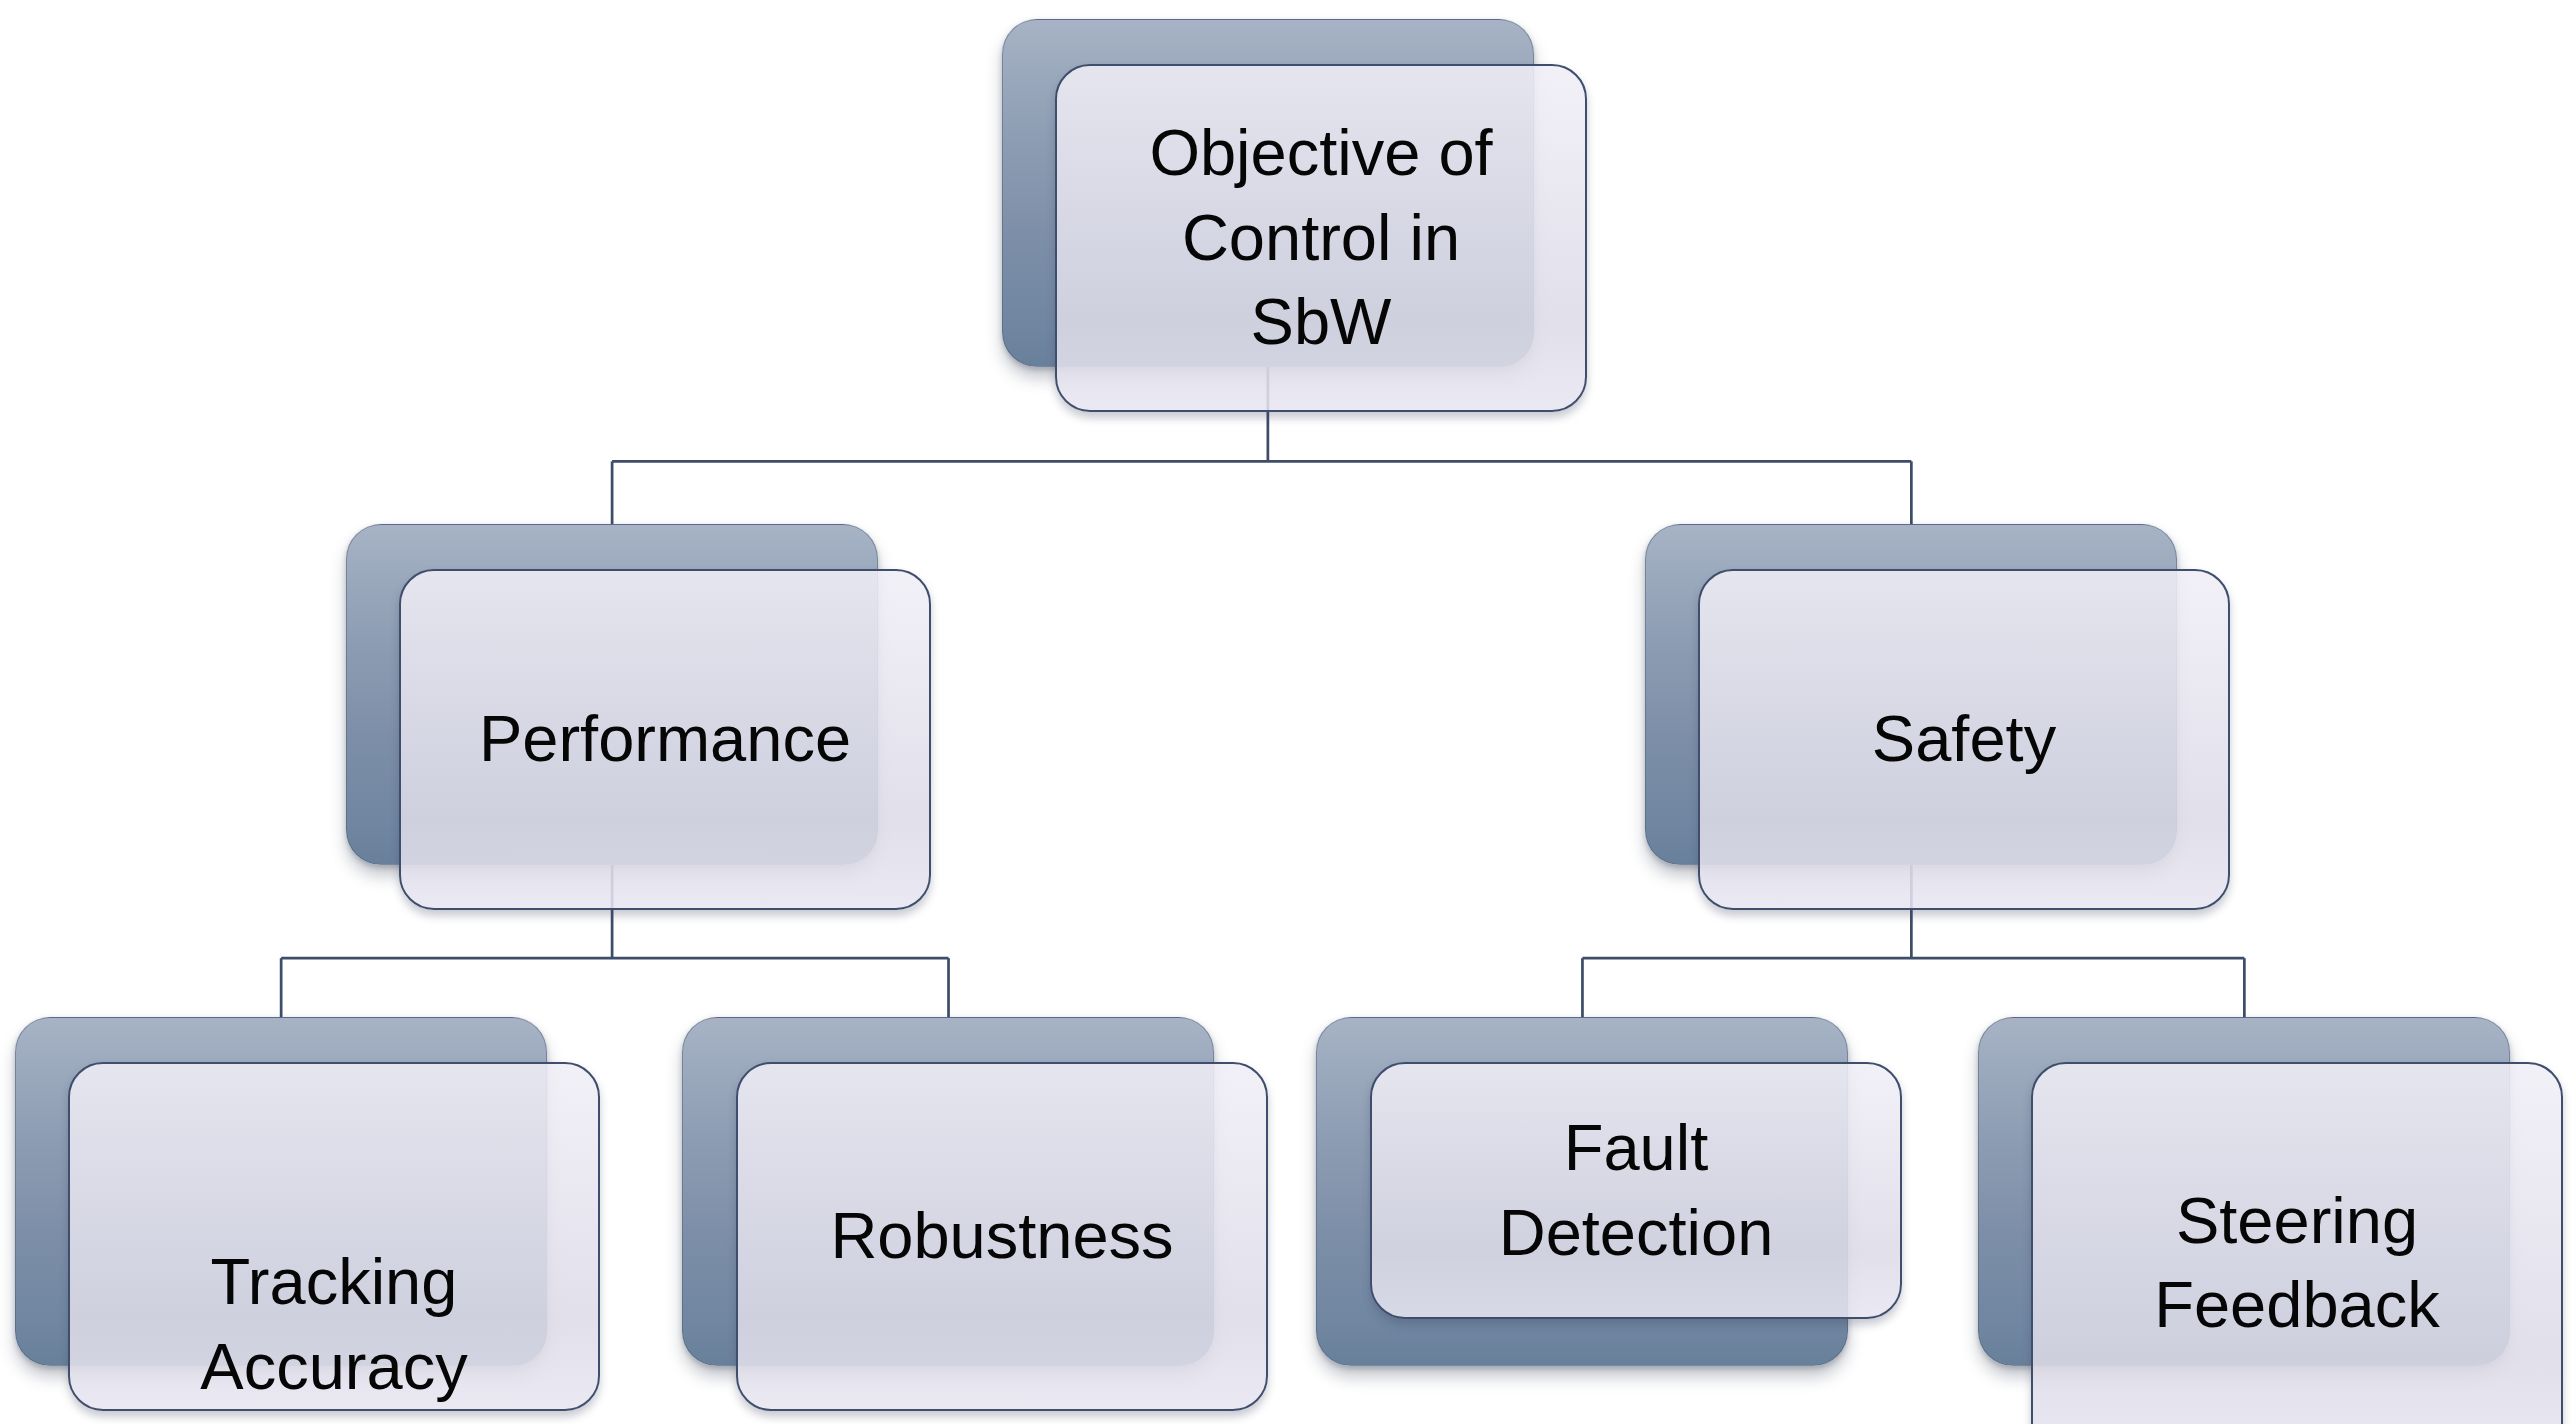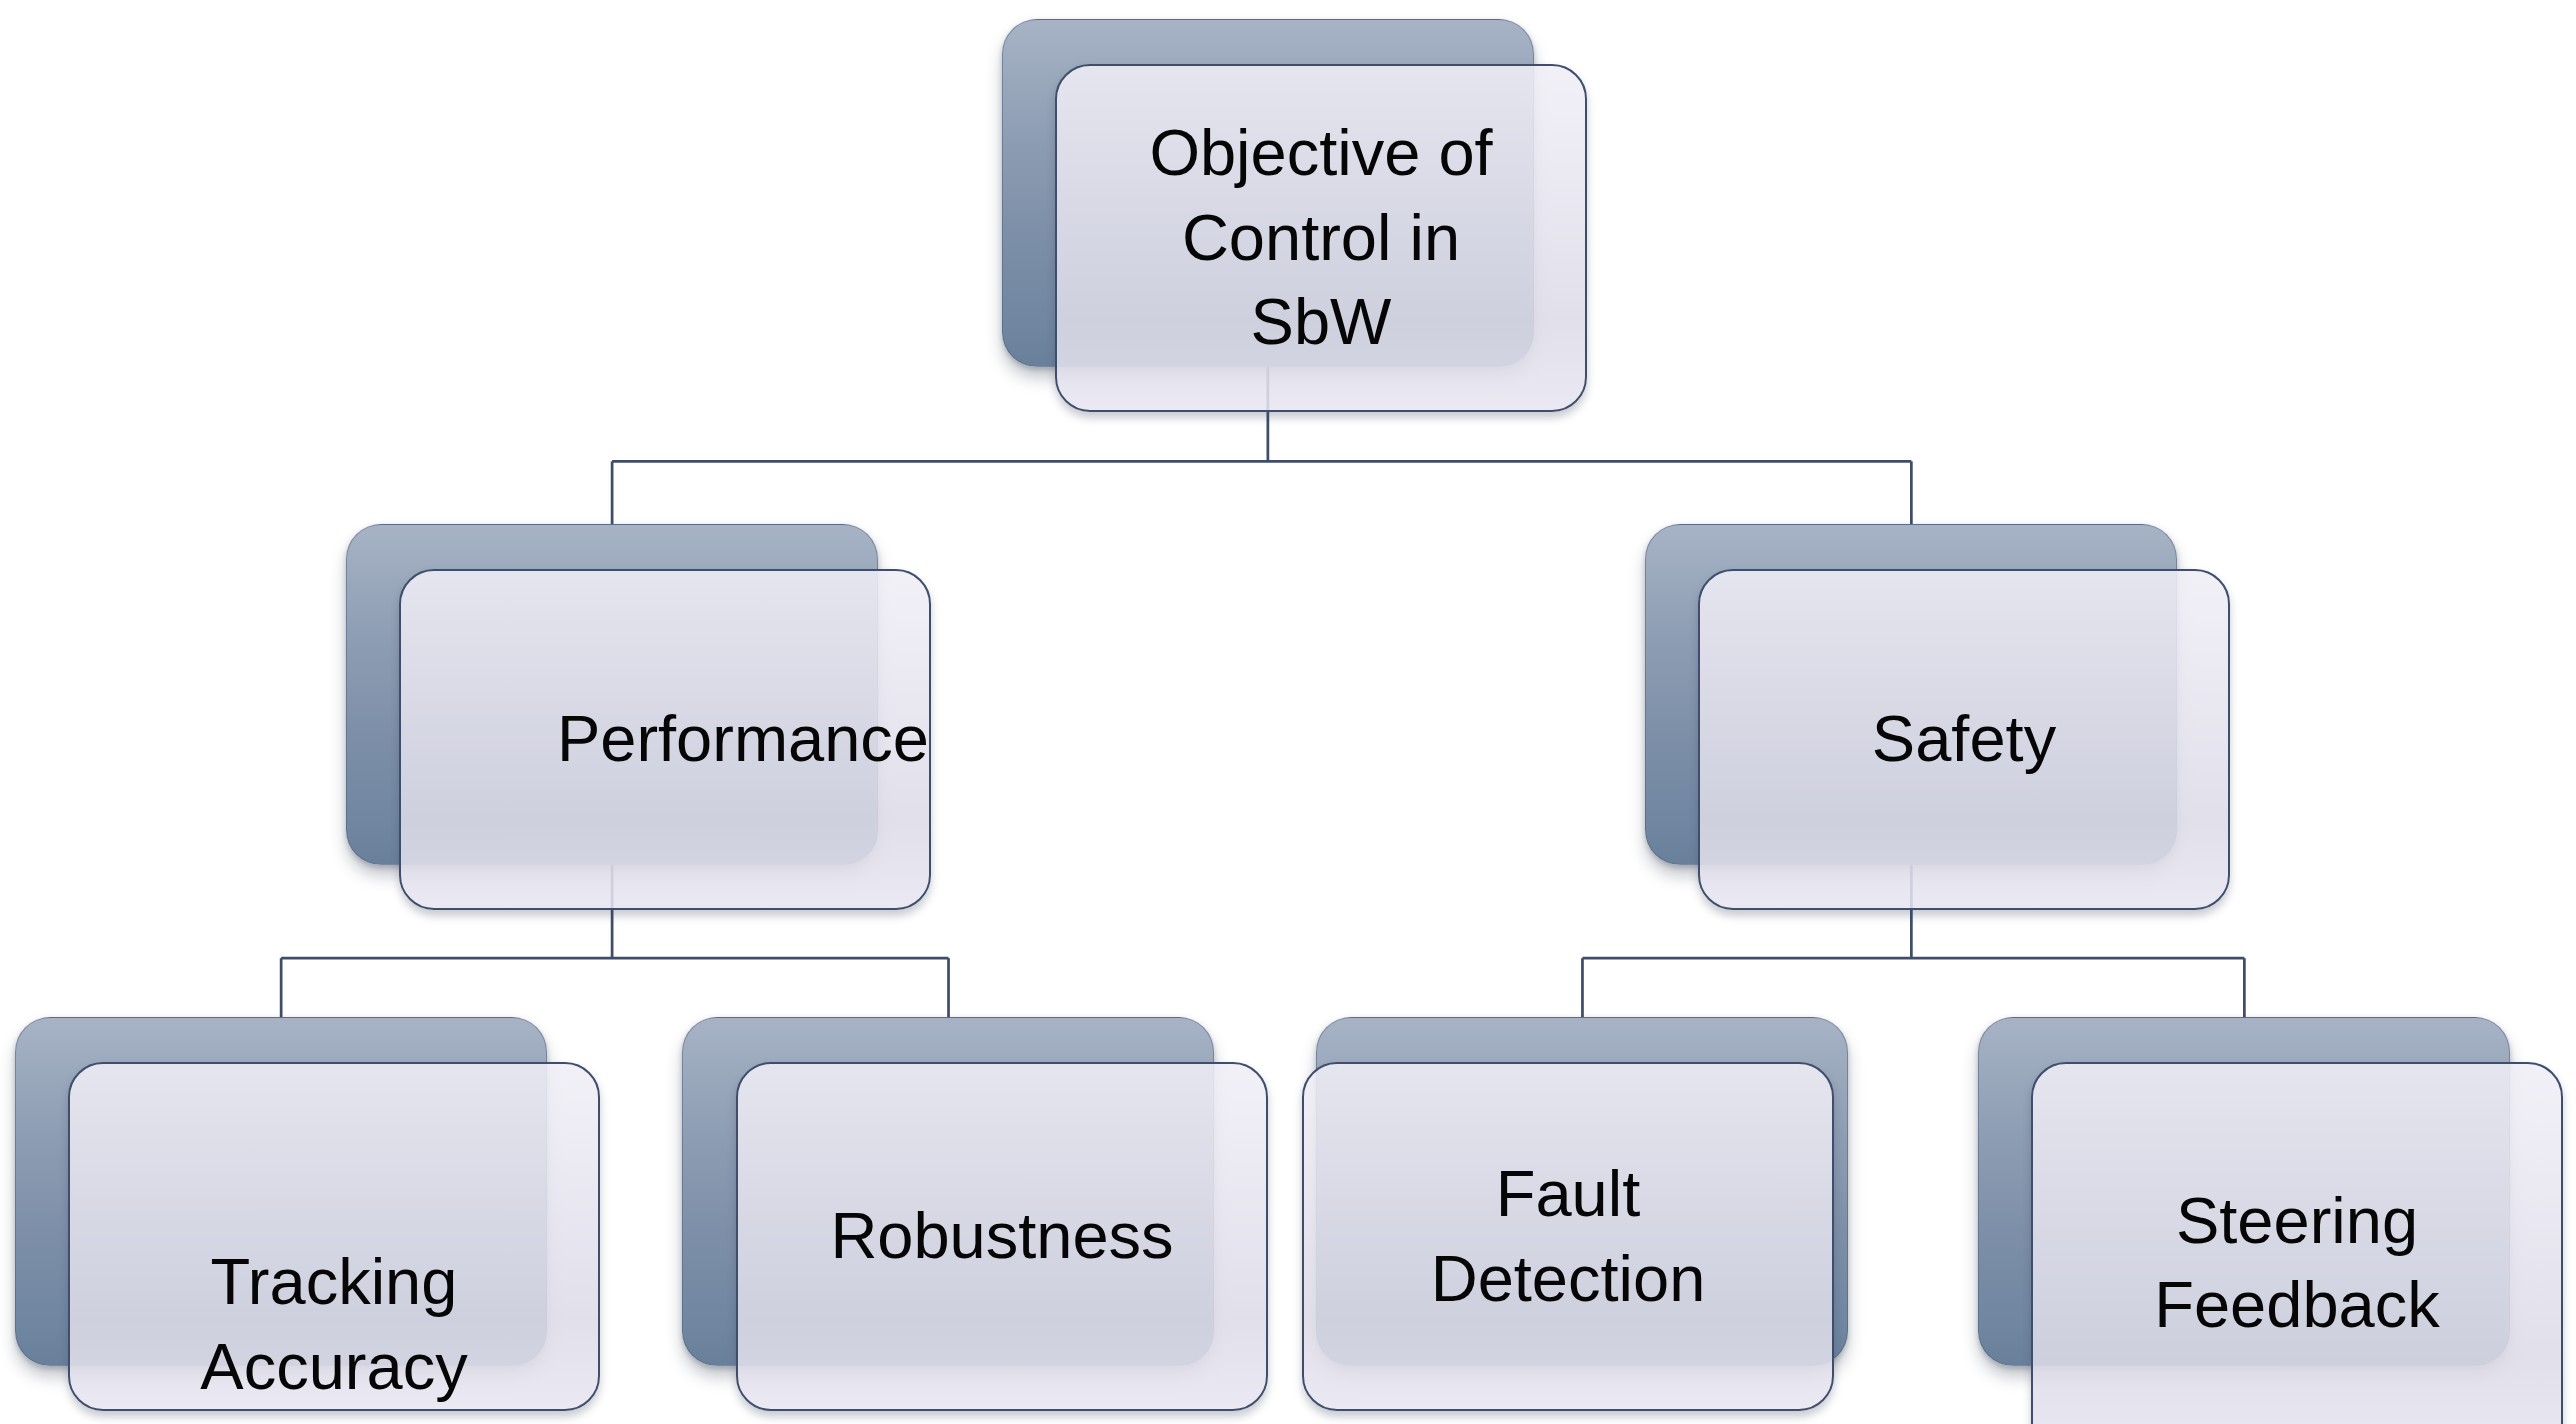--- a/index.html
+++ b/index.html
@@ -61,33 +61,33 @@
     font-size: 65px;
     line-height: 1.3;
     max-width: 437px;
   }
   
   .n-root .back      { left: 1002px; top: 19px;   height: 348px; }
   .n-root .front     { left: 1055px; top: 64px;   height: 348px; }
   .n-root .label     { max-width: 409px; }
 
   .n-perf .back      { left: 346px;  top: 524px;  height: 341px; }
-  .n-perf .front     { left: 399px;  top: 569px;  height: 341px; justify-content: flex-end; }
+  .n-perf .front     { left: 399px;  top: 569px;  height: 341px; }
 
   .n-safety .back    { left: 1645px; top: 524px;  height: 341px; }
   .n-safety .front   { left: 1698px; top: 569px;  height: 341px; }
 
   .n-tracking .back  { left: 15px;   top: 1017px; height: 349px; }
   .n-tracking .front { left: 68px;  top: 1062px; height: 349px; align-items: flex-end; }
 
   .n-robust .back    { left: 682px; top: 1017px; height: 349px; }
   .n-robust .front   { left: 736px; top: 1062px; height: 349px; }
 
   .n-fault .back     { left: 1316px; top: 1017px; height: 349px; }
-  .n-fault .front    { left: 1302px; top: 1062px; height: 349px; }
+  .n-fault .front    { left: 1370px; top: 1062px; height: 257px; }
 
   .n-steer .back     { left: 1978px; top: 1017px; height: 349px; }
   .n-steer .front    { left: 2031px; top: 1062px; height: 402px; }
 </style>
 </head>
 <body>
 
 <div class="canvas">
 
   <svg class="connectors" viewBox="0 0 3775 2088" xmlns="http://www.w3.org/2000/svg">

